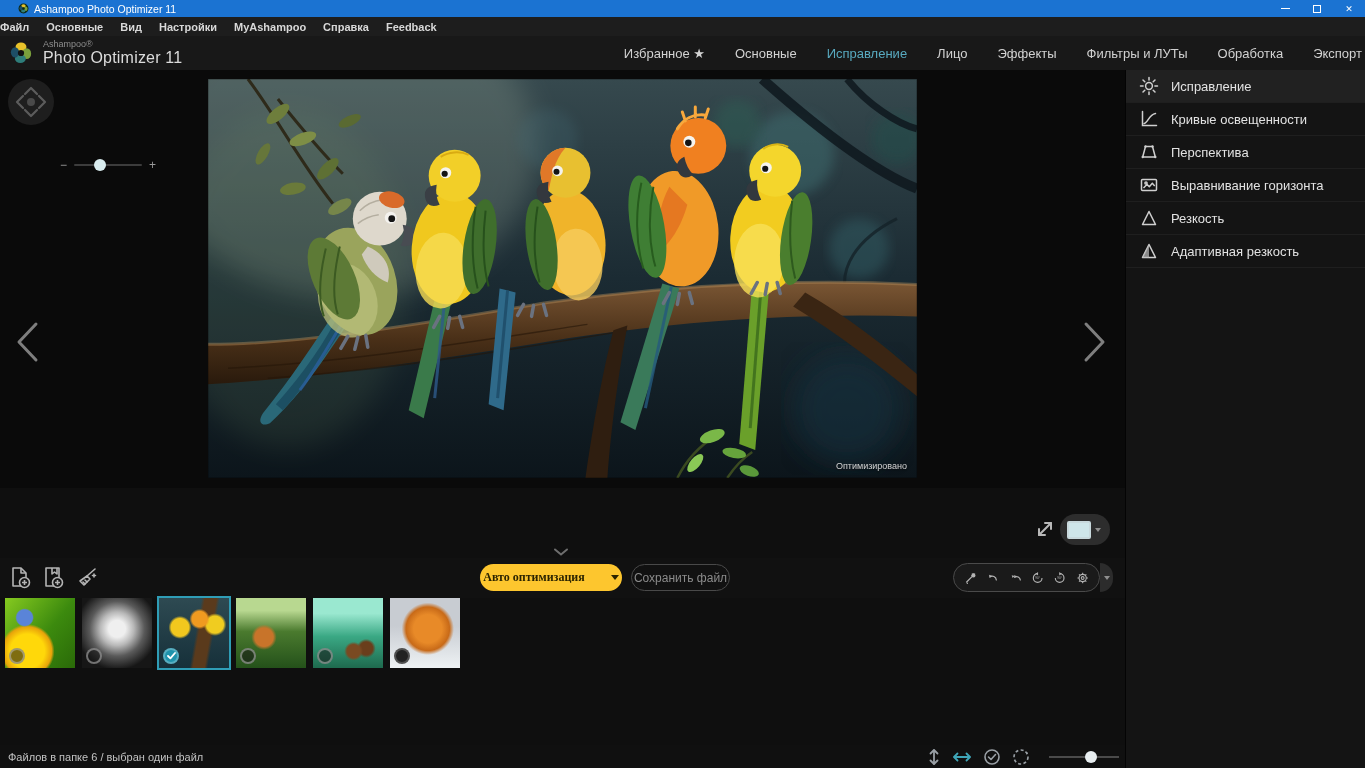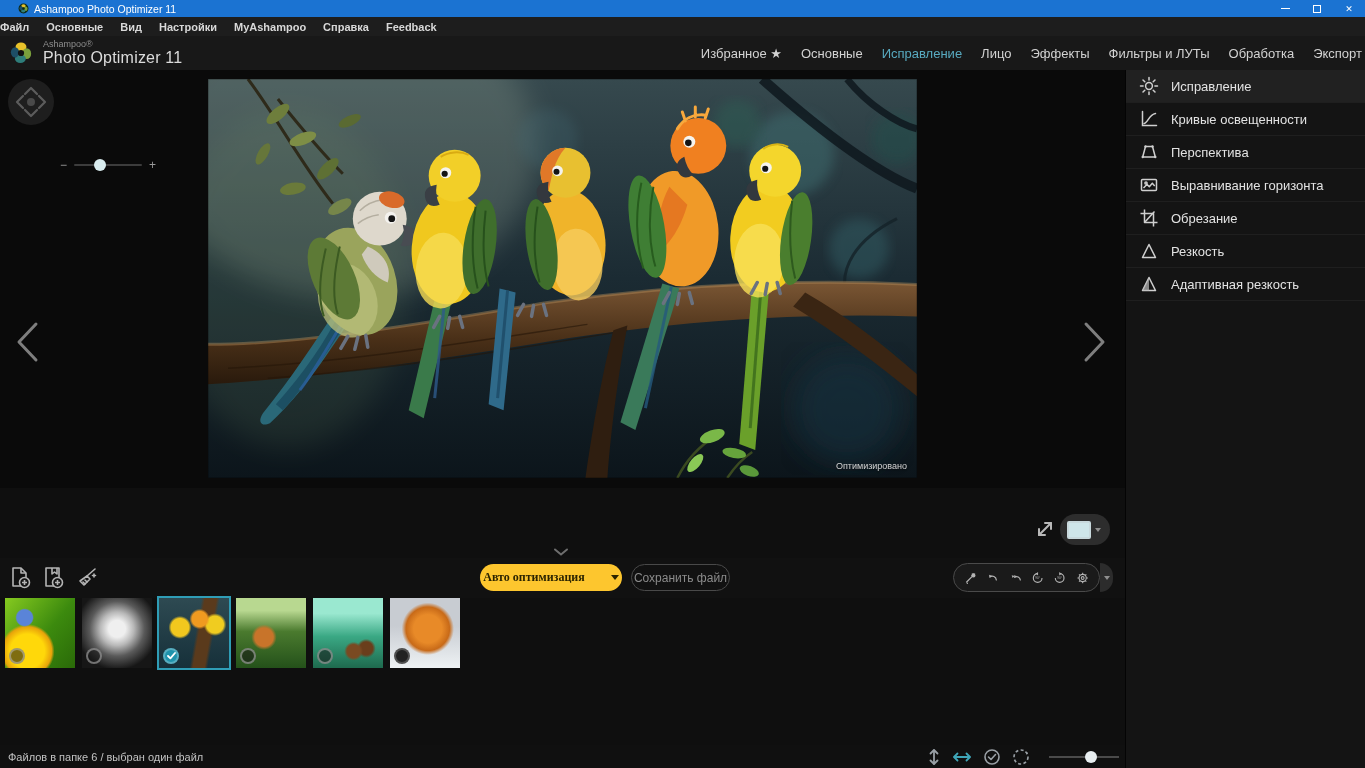--- a/index.html
+++ b/index.html
@@ -15,21 +15,21 @@
   .winbtn .maxbox { width:8px; height:8px; border:1px solid #fff; }
   
   .menubar { height:19px; background:#1d1d1d; display:flex; align-items:center; gap:17px;
     padding-left:0; font-size:11px; color:#d8d8d8; font-weight:bold; }
   .menubar span { cursor:default; }
   
   .header { height:34px; background:#181818; display:flex; align-items:center; padding:0 3px 0 8px; }
   .brand { margin-left:9px; line-height:1; }
   .brand .b-top { font-size:9px; color:#8e8e8e; display:block; margin-bottom:1px; }
   .brand .b-bottom { font-size:16px; color:#dcdcdc; letter-spacing:.2px; }
-  .tabs { margin-left:auto; display:flex; gap:19px; font-size:13px; color:#d2d2d2; }
+  .tabs { margin-left:auto; display:flex; gap:30px; font-size:13px; color:#d2d2d2; }
   .tab.active { color:#58aac0; }
   
   .main { display:flex; height:698px; }
   .left-panel { position:relative; width:1125px; height:698px; background:#0f0f0f; }
   .preview { position:absolute; left:0; top:0; width:1125px; height:418px; background:#0a0a0a; }
   .canvas { position:absolute; left:208px; top:9px; width:709px; height:399px; }
   .canvas svg { display:block; width:709px; height:399px; }
   .optlabel { position:absolute; right:10px; bottom:7px; font-size:9px; color:#e4e4e4; opacity:.9;
     text-shadow:0 1px 2px rgba(0,0,0,.8); }
   .pan { position:absolute; left:7px; top:8px; width:48px; height:48px; }
@@ -513,30 +513,20 @@
         <g stroke="#cfcfcf" stroke-width="1.5" fill="none" stroke-linejoin="round">
           <rect x="2.5" y="4.5" width="15" height="11" rx="1"></rect>
           <path d="M4.5,13 l3.4,-3.6 2.4,2.4 3,-3.6 2.4,2.8"></path>
           <circle cx="7" cy="8" r="1.1"></circle>
         </g>
       </svg>
       <span>Выравнивание горизонта</span>
     </div>
     <div class="side-item">
       <svg width="20" height="20" viewBox="0 0 20 20">
-        <g stroke="#cfcfcf" stroke-width="1.5" fill="none" stroke-linejoin="round">
-          <path d="M5.5,1.5 V14.5 H18.5"></path>
-          <path d="M1.5,5.5 H14.5 V18.5"></path>
-          <path d="M5.5,14.5 L15.5,3.5"></path>
-        </g>
-      </svg>
-      <span>Обрезание</span>
-    </div>
-    <div class="side-item">
-      <svg width="20" height="20" viewBox="0 0 20 20">
         <path d="M10,3.5 L16.5,16.5 H3.5 Z" fill="none" stroke="#cfcfcf" stroke-width="1.5" stroke-linejoin="round"></path>
       </svg>
       <span>Резкость</span>
     </div>
     <div class="side-item">
       <svg width="20" height="20" viewBox="0 0 20 20">
         <path d="M10,3.5 L16.5,16.5 H3.5 Z" fill="none" stroke="#cfcfcf" stroke-width="1.5" stroke-linejoin="round"></path>
         <path d="M10,3.5 L10,16.5 L3.5,16.5 Z" fill="#b0b0b0" opacity=".75"></path>
       </svg>
       <span>Адаптивная резкость</span>

